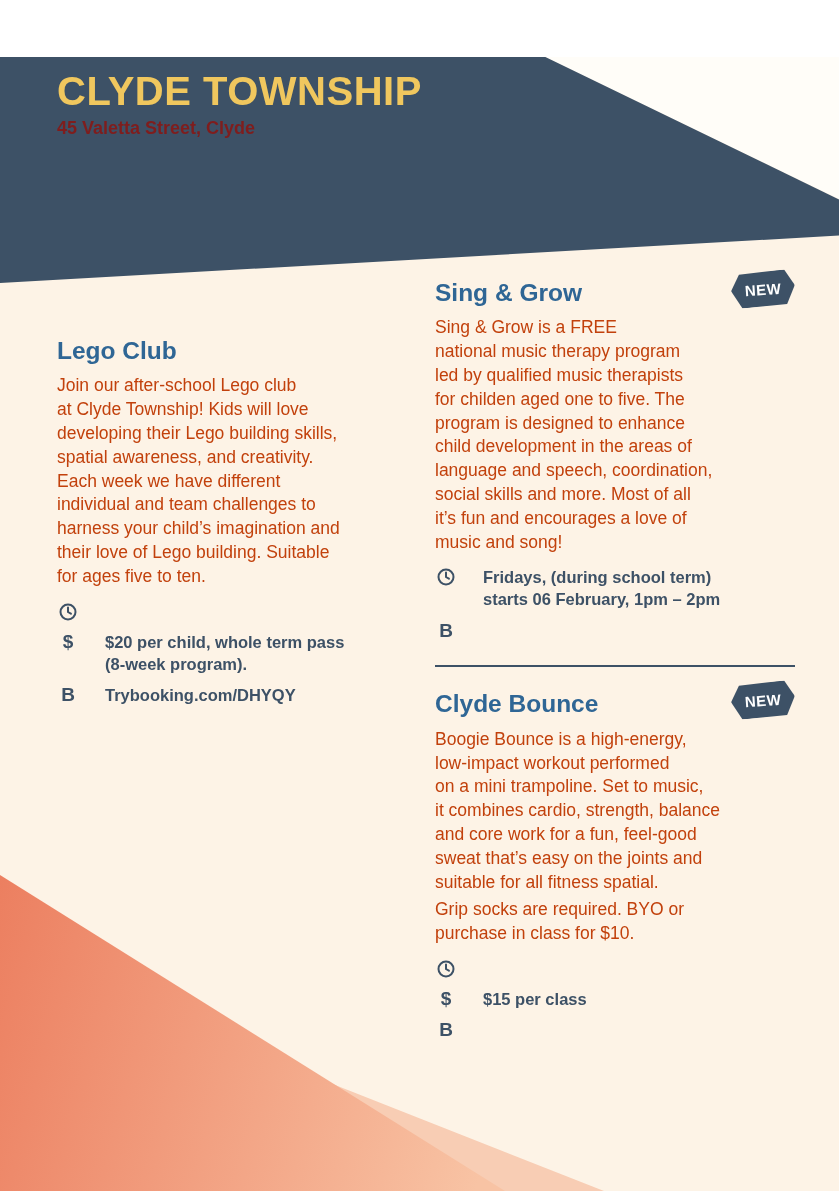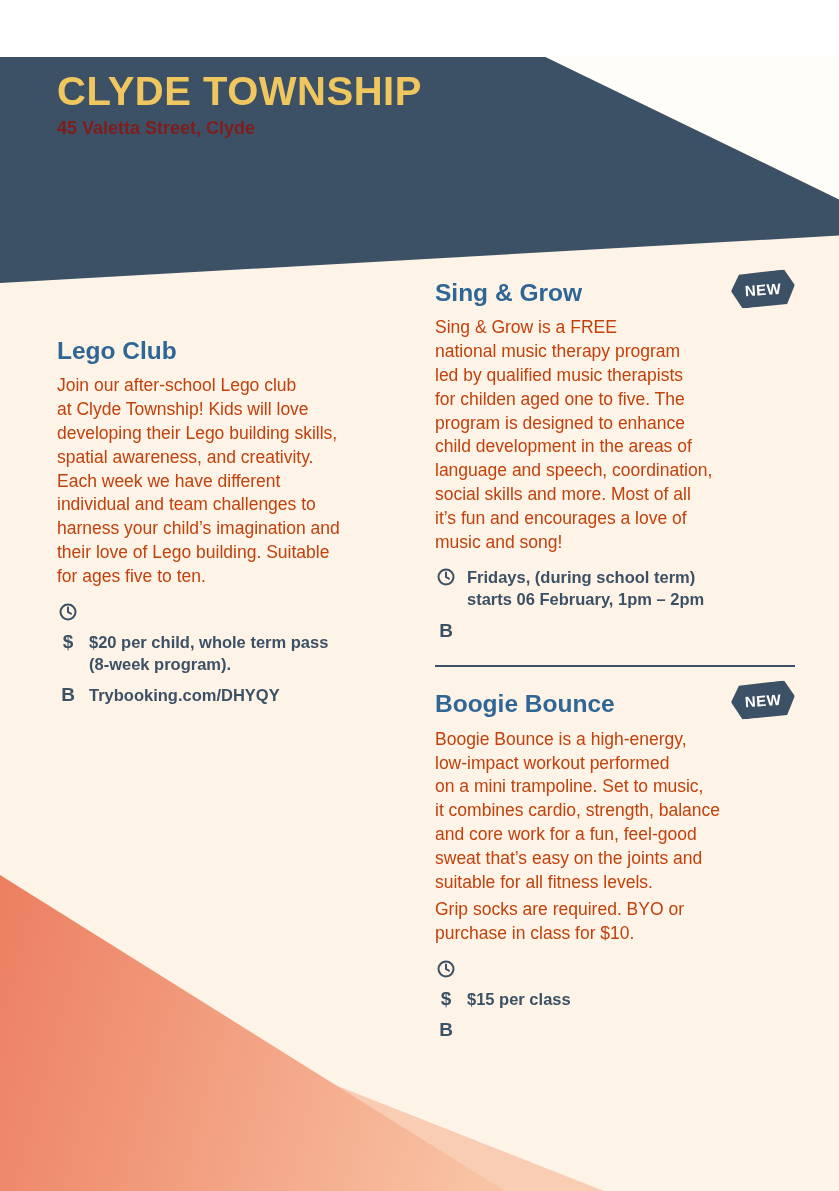--- a/index.html
+++ b/index.html
@@ -64,21 +64,21 @@
     display:flex; align-items:center; justify-content:center;
     clip-path:polygon(0 50%, 14% 6%, 85% 0, 100% 45%, 86% 96%, 16% 100%);
     transform:rotate(-4deg);
   }
 
   .body-text {
     font-size:17.5px; line-height:1.36; color:#c2410c;
     white-space:pre-line; margin-bottom:12px;
   }
 
-  .bullet { display:flex; gap:10px; margin-bottom:9px; }
+  .bullet { display:flex; gap:26px; margin-bottom:9px; }
   .bullet .ic {
     flex:0 0 22px; width:22px;
     display:flex; justify-content:center; align-items:flex-start;
     color:#3d5166; font-weight:800; font-size:19px; line-height:1.15;
   }
   .bullet .ic svg { margin-top:1px; }
   .bullet .tx {
     font-size:16.5px; font-weight:700; color:#3d5166;
     line-height:1.34; white-space:pre-line;
   }
@@ -165,30 +165,30 @@
 starts 06 February, 1pm – 2pm</span>
   </div>
 
   <div class="bullet">
     <span class="ic">B</span>
   </div>
 
   <hr class="divider">
 
   <div class="heading-row">
-    <h2>Boogie Bounce</h2>
+    <h2>Clyde Bounce</h2>
     <div class="badge">NEW</div>
   </div>
   <div class="body-text" style="margin-bottom:4px;">Boogie Bounce is a high-energy,
 low-impact workout performed
 on a mini trampoline. Set to music,
 it combines cardio, strength, balance
 and core work for a fun, feel-good
 sweat that’s easy on the joints and
-suitable for all fitness levels.</div>
+suitable for all fitness spatial.</div>
   <div class="body-text">Grip socks are required. BYO or
 purchase in class for $10.</div>
 
   <div class="bullet">
     <span class="ic">
       <svg width="20" height="20" viewBox="0 0 24 24" fill="none" stroke="#3d5166" stroke-width="2.4" stroke-linecap="round">
         <circle cx="12" cy="12" r="9"></circle>
         <path d="M12 6.5 V12 L15.5 14"></path>
       </svg>
     </span>

